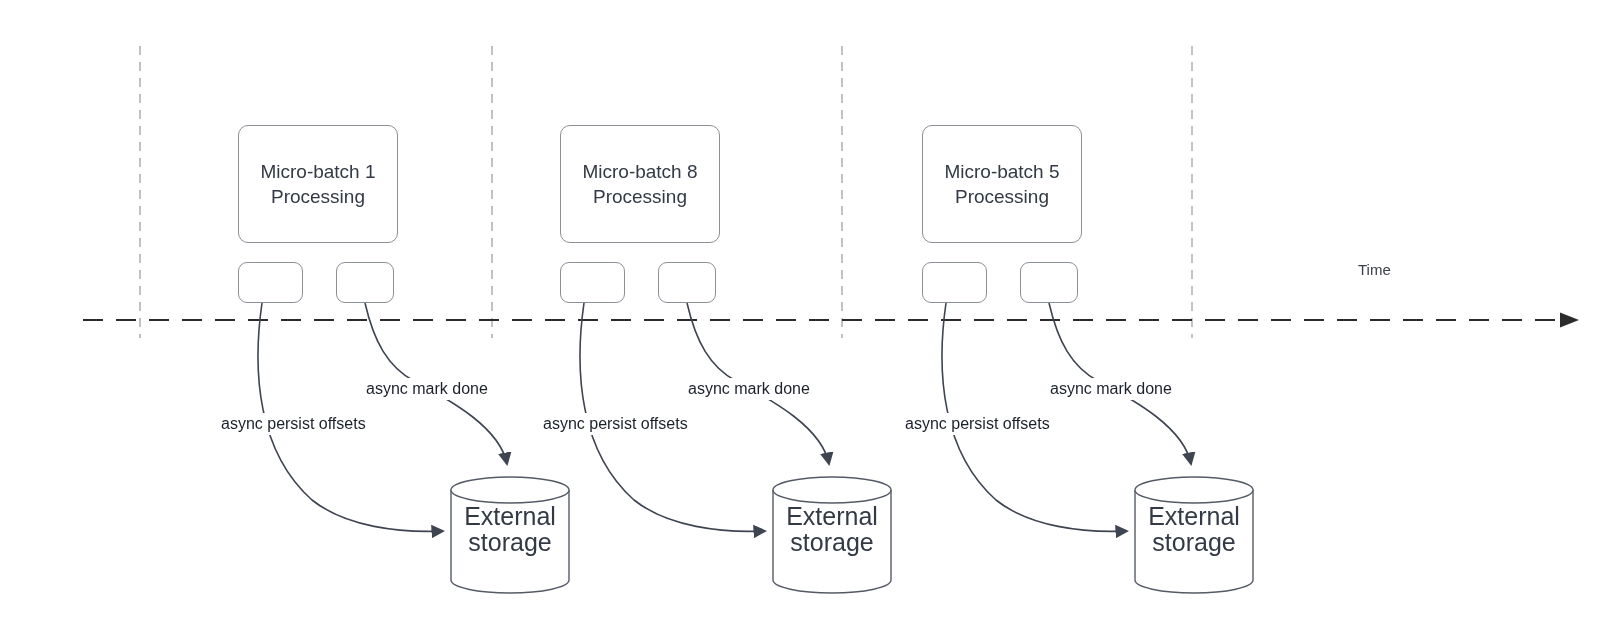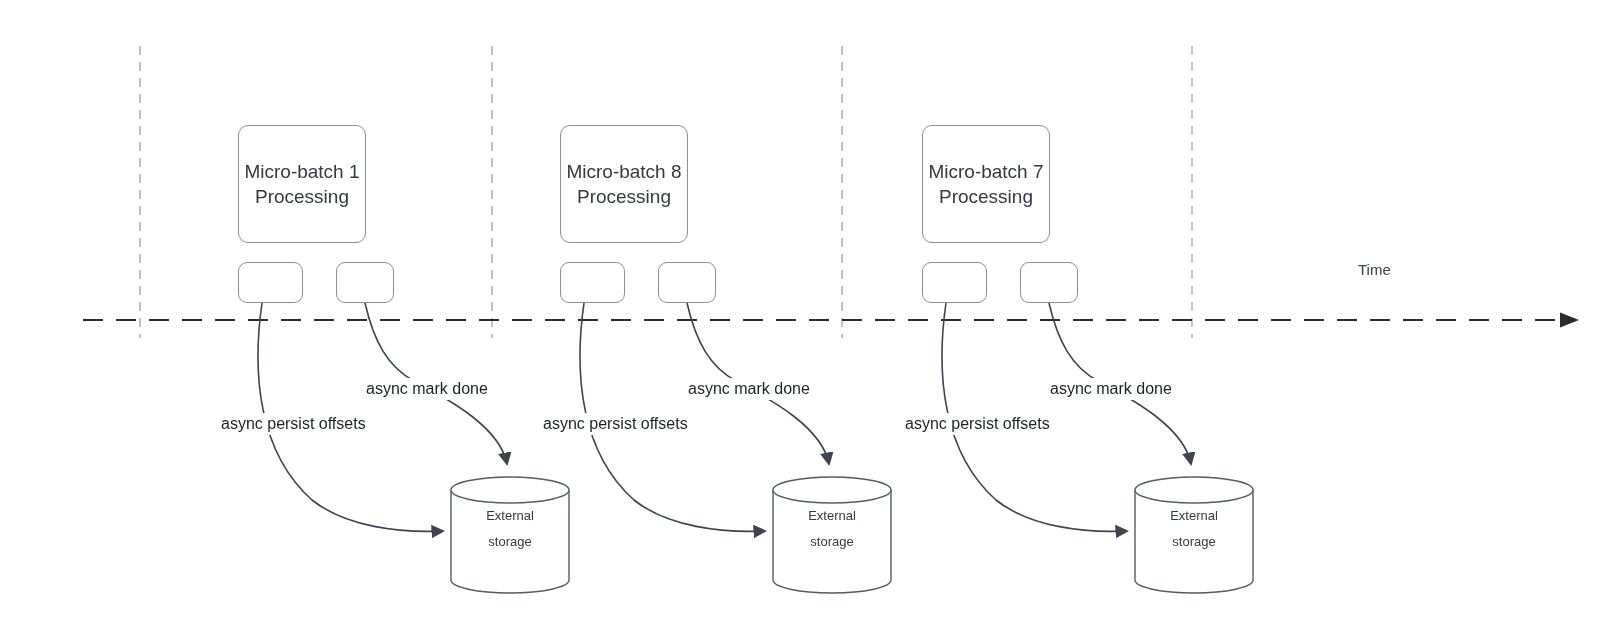--- a/index.html
+++ b/index.html
@@ -17,21 +17,21 @@
   #canvas{
     position:relative;width:1600px;height:642px;background:var(--bg);
     font-family:"Liberation Sans","DejaVu Sans",sans-serif;overflow:hidden;
   }
   #lines-layer{position:absolute;left:0;top:0;width:1600px;height:642px;}
   .overlay{position:absolute;left:0;top:0;width:0;height:0;}
   .group{position:absolute;left:0;top:0;width:0;height:0;}
   .g2{transform:translateX(322px);}
   .g3{transform:translateX(684px);}
   .main-box{
-    position:absolute;left:238px;top:125px;width:128px;height:118px;
+    position:absolute;left:238px;top:125px;width:160px;height:118px;
     border:1.4px solid var(--box-border);border-radius:10px;background:#fff;
     display:flex;align-items:center;justify-content:center;box-sizing:border-box;
   }
   .main-box-label{
     white-space:pre-line;text-align:center;font-size:19px;line-height:25px;
     color:var(--box-text);
   }
   .small-box{
     position:absolute;top:262px;height:41px;border:1.4px solid var(--box-border);
     border-radius:9px;background:#fff;box-sizing:border-box;
@@ -39,21 +39,21 @@
   .small-box.left{left:238px;width:65px;}
   .small-box.right{left:336px;width:58px;}
   .edge-label{
     position:absolute;background:#fff;padding:2px 4px;font-size:16px;
     font-weight:normal;color:var(--label-text);white-space:nowrap;
   }
   .persist-label{left:201px;top:413px;margin-left:16px;}
   .done-label{left:362px;top:378px;}
   .storage-label{
     position:absolute;left:451px;top:503px;width:118px;text-align:center;
-    font-size:13px;line-height:26px;color:var(--box-text);white-space:pre-line;
+    font-size:25px;line-height:26px;color:var(--box-text);white-space:pre-line;
   }
   .time-label{
     position:absolute;left:1358px;top:261px;font-size:15px;color:var(--time-text);
     white-space:nowrap;
   }
   .divider{stroke:var(--divider);stroke-width:1.6;stroke-dasharray:9 7;fill:none;}
   .axis{stroke:var(--axis);stroke-width:2;stroke-dasharray:20 13;fill:none;}
   .axis-head{fill:var(--axis);stroke:none;}
   .curve{stroke:var(--curve);stroke-width:1.6;fill:none;}
   .cyl{stroke:var(--cyl-stroke);stroke-width:1.4;fill:#ffffff;}
@@ -121,21 +121,21 @@
     <div class="small-box left"></div>
     <div class="small-box right"></div>
     <span class="edge-label persist-label">async persist offsets</span>
     <span class="edge-label done-label">async mark done</span>
     <div class="storage-label">External
 storage</div>
   </div>
 
   <div class="group g3 overlay">
     <div class="main-box">
-      <span class="main-box-label">Micro-batch 7
+      <span class="main-box-label">Micro-batch 5
 Processing</span>
     </div>
     <div class="small-box left"></div>
     <div class="small-box right"></div>
     <span class="edge-label persist-label">async persist offsets</span>
     <span class="edge-label done-label">async mark done</span>
     <div class="storage-label">External
 storage</div>
   </div>
 

